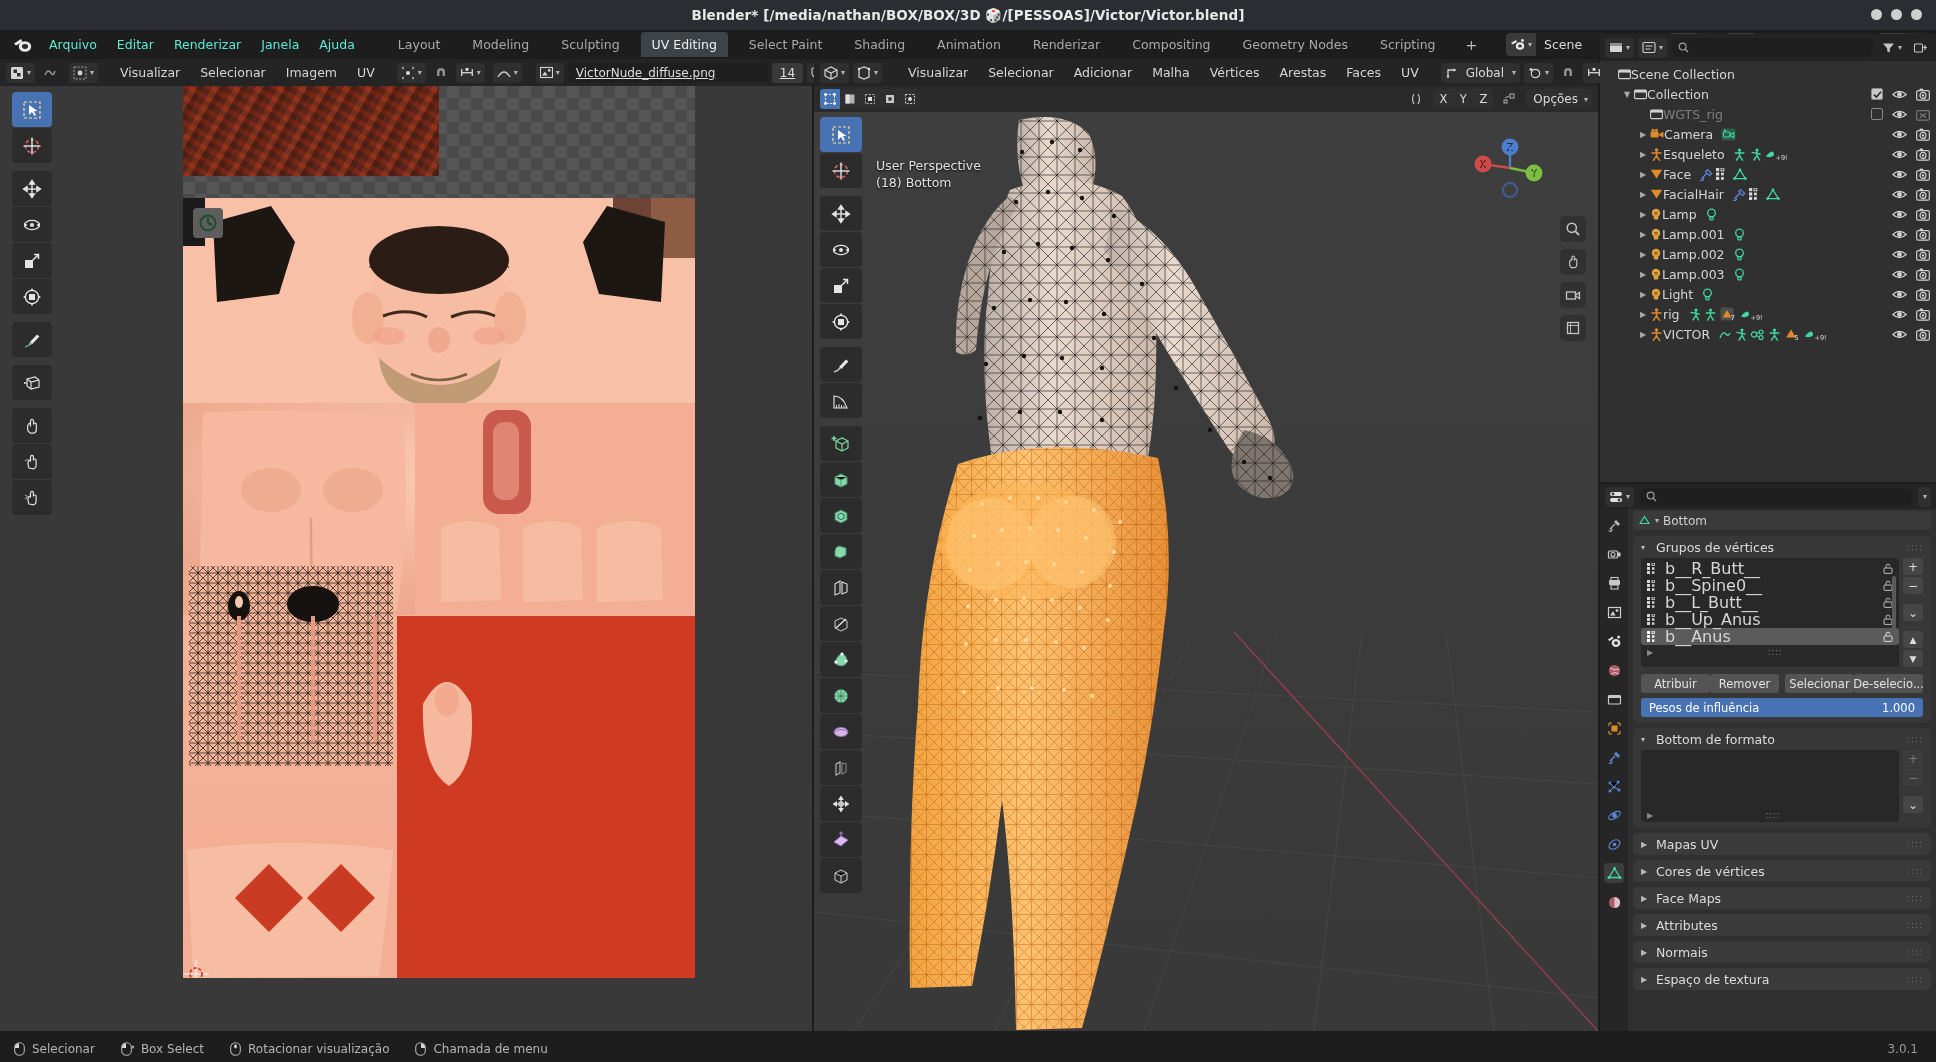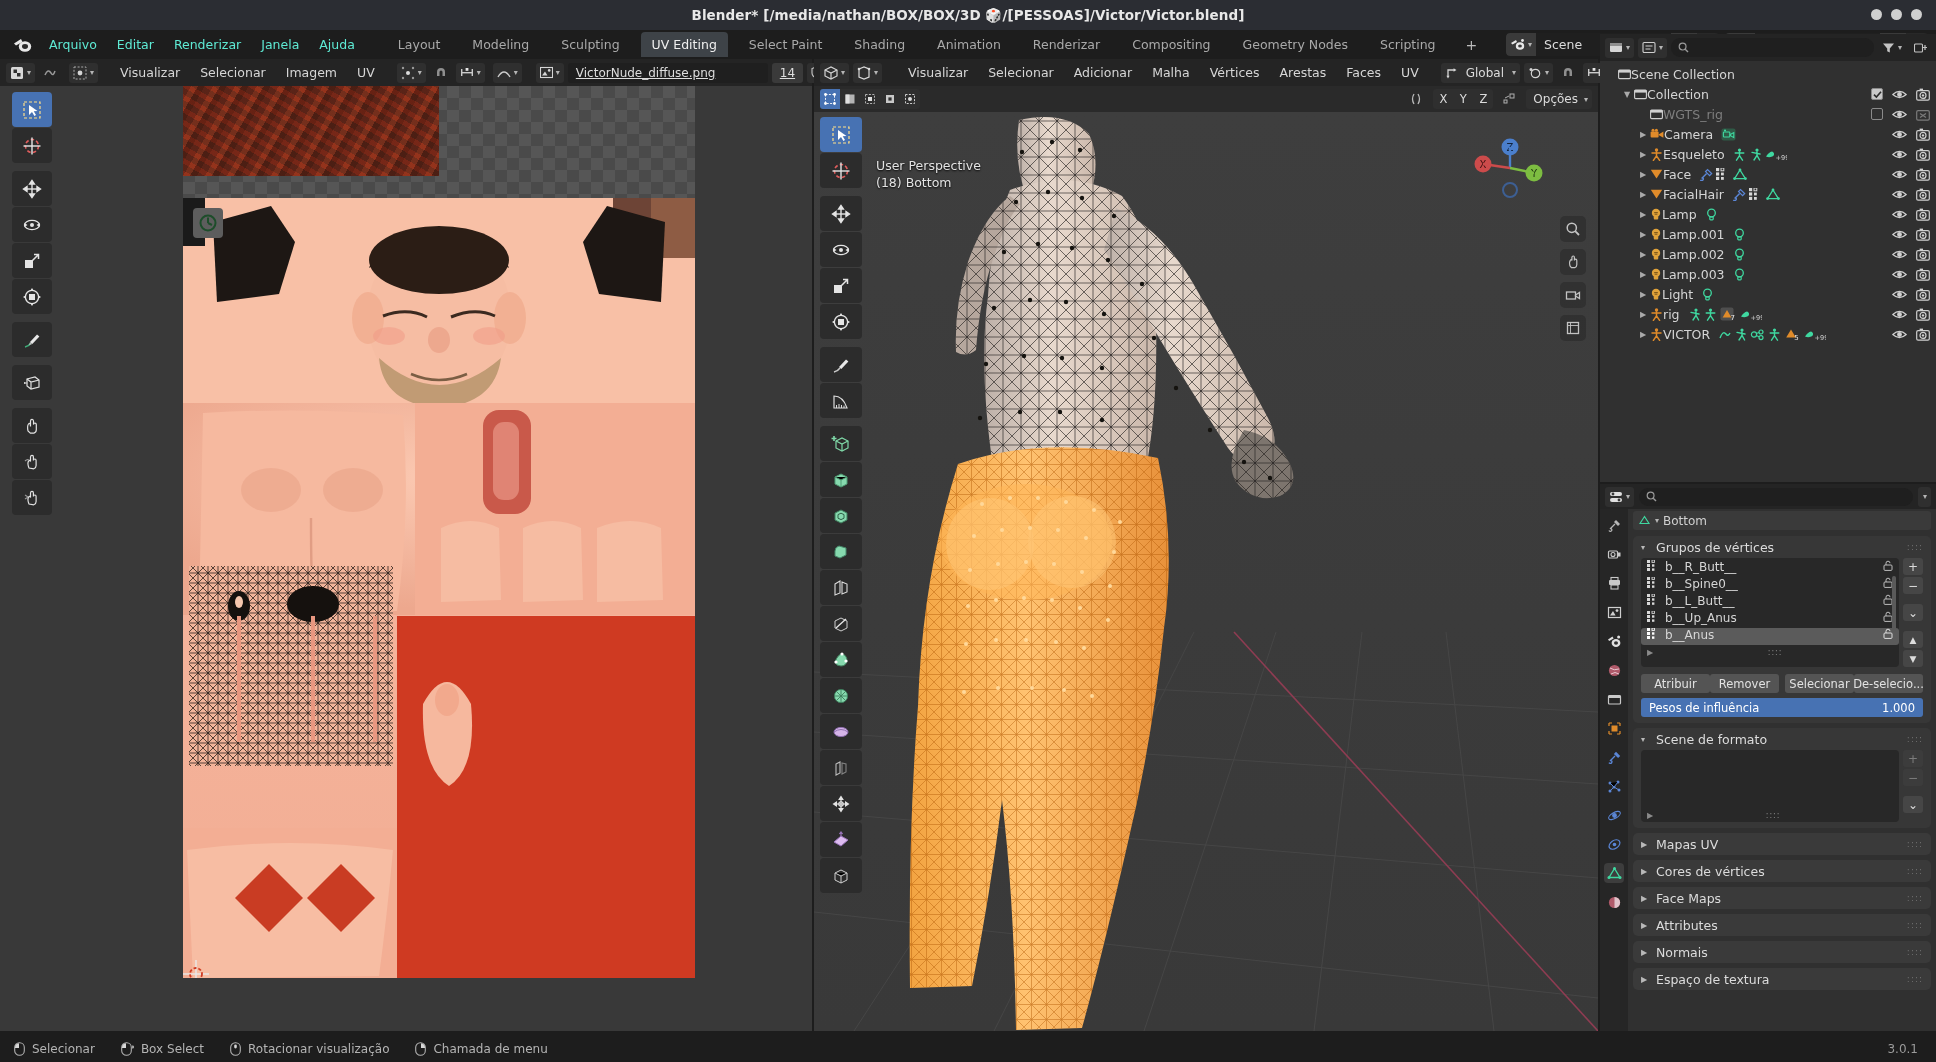--- a/index.html
+++ b/index.html
@@ -104,21 +104,21 @@
   .breadcrumb .bc{font-size:12px;color:#d0d0d0;}
   .panel{background:#373737;border-radius:5px;margin-bottom:5px;padding:0 0 6px 0;}
   .panel .ph{height:22px;display:flex;align-items:center;padding:0 8px;gap:6px;cursor:pointer;font-size:12.5px;color:#dcdcdc;}
   .panel .ph .ar{font-size:8px;color:#b9b9b9;width:9px;}
   .panel .ph .grip{margin-left:auto;color:#6d6d6d;font-size:9px;letter-spacing:1px;}
   .closedpanel{background:#3a3a3a;border-radius:5px;height:22px;display:flex;align-items:center;padding:0 8px;gap:6px;margin-bottom:5px;font-size:12.5px;color:#dcdcdc;cursor:pointer;}
   .closedpanel .ar{font-size:8px;color:#b9b9b9;width:9px;}
   .closedpanel .grip{margin-left:auto;color:#6d6d6d;font-size:9px;letter-spacing:1px;}
   .vglist{margin:0 8px;display:flex;gap:4px;}
   .vglistbox{flex:1;background:#282828;border-radius:4px;padding:2px 0;position:relative;}
-  .vgrow{height:17px;display:flex;padding:0 6px;gap:7px;font-size:12px;color:#d6d6d6;cursor:pointer;}
+  .vgrow{height:17px;display:flex;align-items:center;padding:0 6px;gap:7px;font-size:16px;color:#d6d6d6;cursor:pointer;}
   .vgrow.sel{background:#5b5b5b;border-radius:3px;}
   .vgrow .lock{margin-left:auto;}
   .vgfoot{height:14px;display:flex;align-items:center;padding:0 6px;color:#8a8a8a;font-size:8px;gap:4px;}
   .vgfoot .dots{margin-left:auto;margin-right:auto;letter-spacing:1px;}
   .vgside{width:20px;display:flex;flex-direction:column;gap:2px;}
   .vgside .sb{height:17px;background:#464646;border-radius:3px;display:flex;align-items:center;justify-content:center;font-size:12px;color:#dcdcdc;cursor:pointer;}
   .vgside .sp{height:6px;}
   .vgbtns{display:flex;margin:7px 8px 0 8px;}
   .vgbtns .b{flex:1;height:19px;background:#545454;border-radius:3px;display:flex;align-items:center;justify-content:center;font-size:11.5px;color:#e2e2e2;cursor:pointer;overflow:hidden;white-space:nowrap;}
   .weightbar{margin:5px 8px 0 8px;height:19px;background:#4772b3;border-radius:3px;display:flex;align-items:center;justify-content:space-between;padding:0 8px;font-size:11.5px;color:#fff;cursor:pointer;}
@@ -1774,21 +1774,21 @@
         </div>
         <div class="weightbar">
           <span>Pesos de influência</span>
           <span>1.000</span>
         </div>
       </div>
 
       <div class="panel">
         <div class="ph">
           <span class="ar">▾</span>
-          <span>Scene de formato</span>
+          <span>Bottom de formato</span>
           <span class="grip">::::</span>
         </div>
         <div class="emptybox">
           <div class="emptyinner">
             <div class="ef">
               <span>▶</span>
               <span class="dots">::::</span>
             </div>
           </div>
           <div class="vgside">

